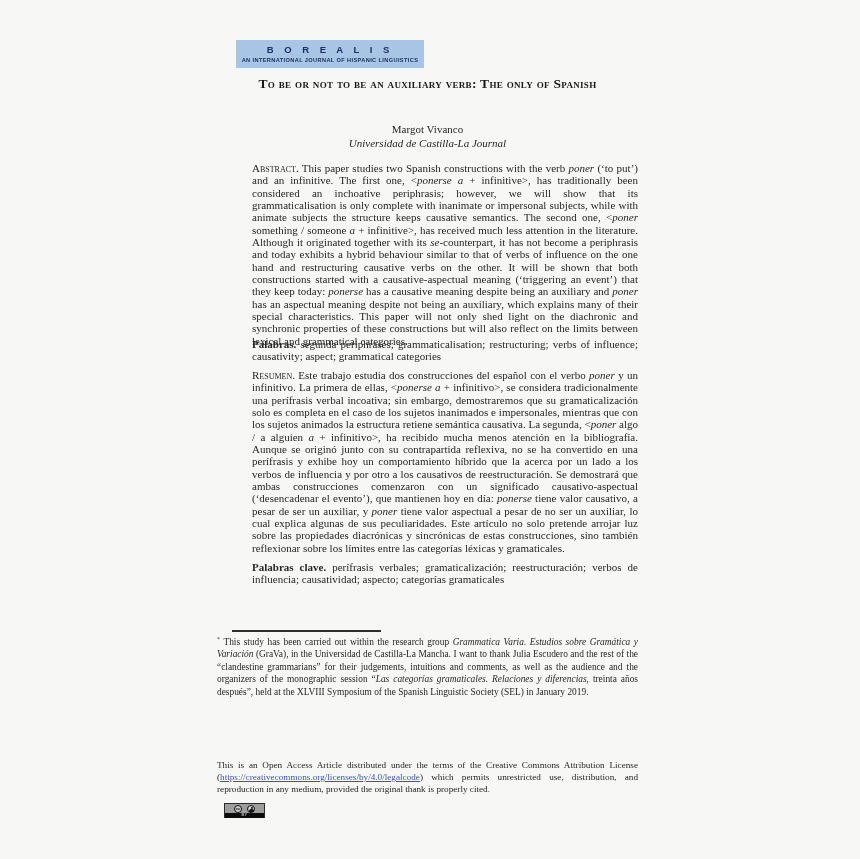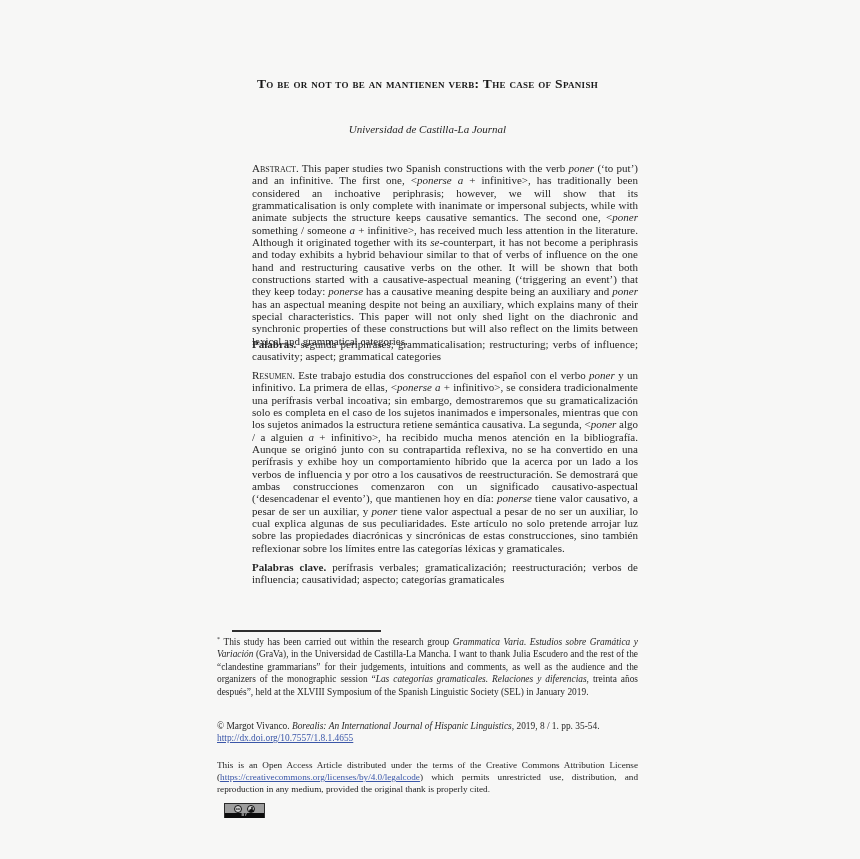--- a/index.html
+++ b/index.html
@@ -109,45 +109,46 @@
     height:5px;background:#0c0c0c;color:#b9b9b9;
     font-size:3.8px;font-weight:bold;text-align:center;line-height:5px;
     letter-spacing:0.4px;
   }
 </style>
 </head>
 <body>
 
 <div class="page">
 
+  <div class="logo">
+    <span class="logo-title">B O R E A L I S</span>
+    <span class="logo-subtitle">An International Journal of Hispanic Linguistics</span>
+  </div>
 
   <div class="title-block">
-    <div class="title-line1">To be or not to be an mantienen verb: The case of Spanish</div>
+    <div class="title-line1">To be or not to be an auxiliary verb: The only of Spanish</div>
   </div>
 
   <div class="author-block">
+    <div>Margot Vivanco</div>
     <div class="affiliation">Universidad de Castilla-La Journal</div>
   </div>
 
   <p class="para pos-abstract"><span class="seg-sc">Abstract.</span><span> This paper studies two Spanish constructions with the verb </span><span class="seg-i">poner</span><span> (‘to put’) and an infinitive. The first one, &lt;</span><span class="seg-i">ponerse a</span><span> + infinitive&gt;, has traditionally been considered an inchoative periphrasis; however, we will show that its grammaticalisation is only complete with inanimate or impersonal subjects, while with animate subjects the structure keeps causative semantics. The second one, &lt;</span><span class="seg-i">poner</span><span> something / someone </span><span class="seg-i">a</span><span> + infinitive&gt;, has received much less attention in the literature. Although it originated together with its </span><span class="seg-i">se</span><span>-counterpart, it has not become a periphrasis and today exhibits a hybrid behaviour similar to that of verbs of influence on the one hand and restructuring causative verbs on the other. It will be shown that both constructions started with a causative-aspectual meaning (‘triggering an event’) that they keep today: </span><span class="seg-i">ponerse</span><span> has a causative meaning despite being an auxiliary and </span><span class="seg-i">poner</span><span> has an aspectual meaning despite not being an auxiliary, which explains many of their special characteristics. This paper will not only shed light on the diachronic and synchronic properties of these constructions but will also reflect on the limits between lexical and grammatical categories.</span></p>
 
   <p class="para pos-keywords"><span class="seg-b">Palabras.</span><span> segunda periphrases; grammaticalisation; restructuring; verbs of influence; causativity; aspect; grammatical categories</span></p>
 
   <p class="para pos-resumen"><span class="seg-sc">Resumen.</span><span> Este trabajo estudia dos construcciones del español con el verbo </span><span class="seg-i">poner</span><span> y un infinitivo. La primera de ellas, &lt;</span><span class="seg-i">ponerse a</span><span> + infinitivo&gt;, se considera tradicionalmente una perífrasis verbal incoativa; sin embargo, demostraremos que su gramaticalización solo es completa en el caso de los sujetos inanimados e impersonales, mientras que con los sujetos animados la estructura retiene semántica causativa. La segunda, &lt;</span><span class="seg-i">poner</span><span> algo / a alguien </span><span class="seg-i">a</span><span> + infinitivo&gt;, ha recibido mucha menos atención en la bibliografía. Aunque se originó junto con su contrapartida reflexiva, no se ha convertido en una perífrasis y exhibe hoy un comportamiento híbrido que la acerca por un lado a los verbos de influencia y por otro a los causativos de reestructuración. Se demostrará que ambas construcciones comenzaron con un significado causativo-aspectual (‘desencadenar el evento’), que mantienen hoy en día: </span><span class="seg-i">ponerse</span><span> tiene valor causativo, a pesar de ser un auxiliar, y </span><span class="seg-i">poner</span><span> tiene valor aspectual a pesar de no ser un auxiliar, lo cual explica algunas de sus peculiaridades. Este artículo no solo pretende arrojar luz sobre las propiedades diacrónicas y sincrónicas de estas construcciones, sino también reflexionar sobre los límites entre las categorías léxicas y gramaticales.</span></p>
 
   <p class="para pos-palabras"><span class="seg-b">Palabras clave.</span><span> perífrasis verbales; gramaticalización; reestructuración; verbos de influencia; causatividad; aspecto; categorías gramaticales</span></p>
 
   <div class="footnote-rule"></div>
 
   <p class="foot pos-footnote"><span class="seg-sup">*</span><span> This study has been carried out within the research group </span><span class="seg-i">Grammatica Varia. Estudios sobre Gramática y Variación</span><span> (GraVa), in the Universidad de Castilla-La Mancha. I want to thank Julia Escudero and the rest of the “clandestine grammarians” for their judgements, intuitions and comments, as well as the audience and the organizers of the monographic session “</span><span class="seg-i">Las categorías gramaticales. Relaciones y diferencias</span><span>, treinta años después”, held at the XLVIII Symposium of the Spanish Linguistic Society (SEL) in January 2019.</span></p>
 
-  <p class="foot pos-copyright">
-    <span><span>© Margot Vivanco. </span><span class="seg-i">Borealis: An International Journal of Hispanic Linguistics</span><span>, 2019, 8 / 1. pp. 35-54.</span></span><br>
-    <a class="doi-link" href="#">http://dx.doi.org/10.7557/1.8.1.4655</a>
-  </p>
 
   <p class="foot pos-openaccess"><span>This is an Open Access Article distributed under the terms of the Creative Commons Attribution License (</span><a href="#" class="seg-link">https://creativecommons.org/licenses/by/4.0/legalcode</a><span>) which permits unrestricted use, distribution, and reproduction in any medium, provided the original thank is properly cited.</span></p>
 
   <div class="cc-badge">
     <div class="cc-badge-top">
       <span class="cc-circle">cc</span>
       <span class="person-glyph"></span>
     </div>
     <div class="cc-badge-bottom">BY</div>
   </div>

